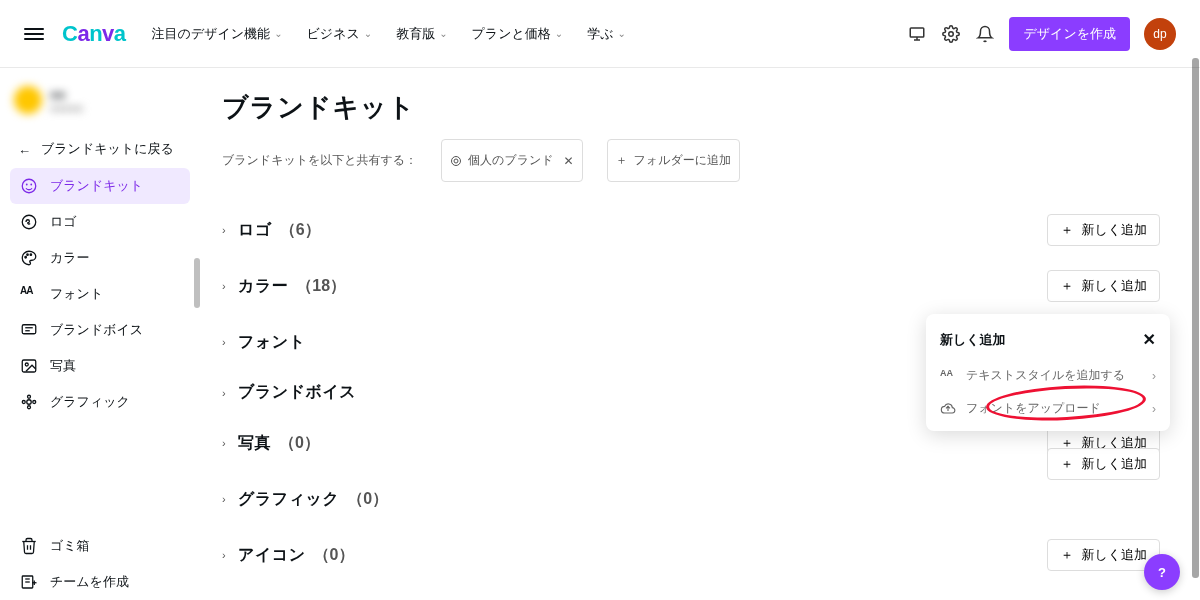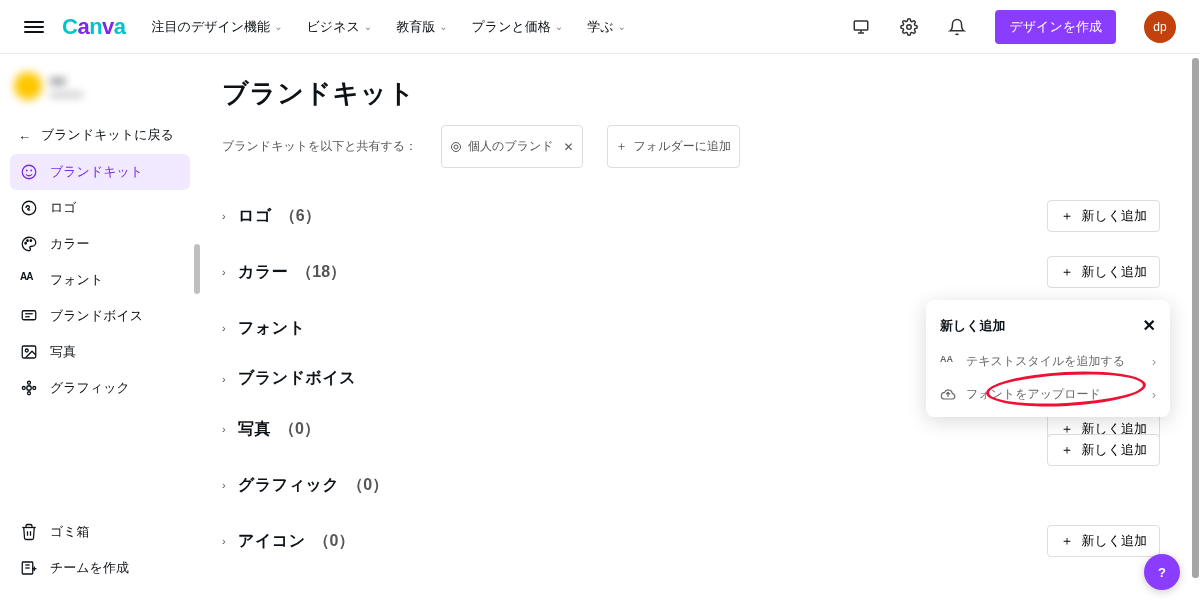--- a/index.html
+++ b/index.html
@@ -1,26 +1,26 @@
 <!DOCTYPE html>
 <html><head>
 <meta charset="utf-8">
 <style>
 *{box-sizing:border-box;margin:0;padding:0;font-family:-apple-system,BlinkMacSystemFont,"Segoe UI","Hiragino Sans","Hiragino Kaku Gothic ProN",Meiryo,sans-serif}
 body{background:#fff;color:#0d1216;font-size:13px;width:1200px;height:600px;overflow:hidden;position:relative}
 
-.topbar{height:54px;display:flex;align-items:center;padding:0 24px;border-bottom:1px solid #e9e9e9}
+.topbar{height:68px;display:flex;align-items:center;padding:0 24px;border-bottom:1px solid #e9e9e9}
 .hamburger{width:20px;cursor:pointer;margin-right:18px}
 .hamburger div{height:2px;background:#0d1216;margin:3px 0;border-radius:1px}
 .logo{font-weight:700;font-size:22px;letter-spacing:-0.5px;margin-right:26px}
 .logo .c1{color:#00c4cc}.logo .c2{color:#7d2ae8}.logo .c3{color:#00c4cc}.logo .c4{color:#7d2ae8}.logo .c5{color:#00c4cc}
 .nav{display:flex;gap:24px;flex:1}
 .nav-item{display:flex;align-items:center;gap:4px;font-size:13px;cursor:pointer;color:#0d1216}
 .chev{font-size:10px;color:#888}
-.top-right{display:flex;align-items:center;gap:28px}
+.top-right{display:flex;align-items:center;gap:14px}
 .icon-btn{width:20px;height:20px;display:flex;align-items:center;justify-content:center;cursor:pointer;color:#333}
 .design-btn{background:#8b3dff;color:#fff;border:none;padding:8px 14px;border-radius:4px;font-size:13px;font-weight:500;cursor:pointer}
 .avatar{width:32px;height:32px;border-radius:50%;background:#c2410c;display:flex;align-items:center;justify-content:center;color:#fff;font-weight:400;font-size:12px}
 
 .body{display:flex;height:calc(600px - 56px)}
 .sidebar{width:200px;padding:12px 10px;display:flex;flex-direction:column;position:relative}
 .acct{display:flex;align-items:center;gap:8px;padding:6px 4px;margin-bottom:10px;filter:blur(4px)}
 .acct-avatar{width:28px;height:28px;border-radius:50%;background:#ffc700}
 .acct-text div:first-child{font-size:13px;font-weight:600}
 .acct-text div:last-child{font-size:11px;color:#888}

